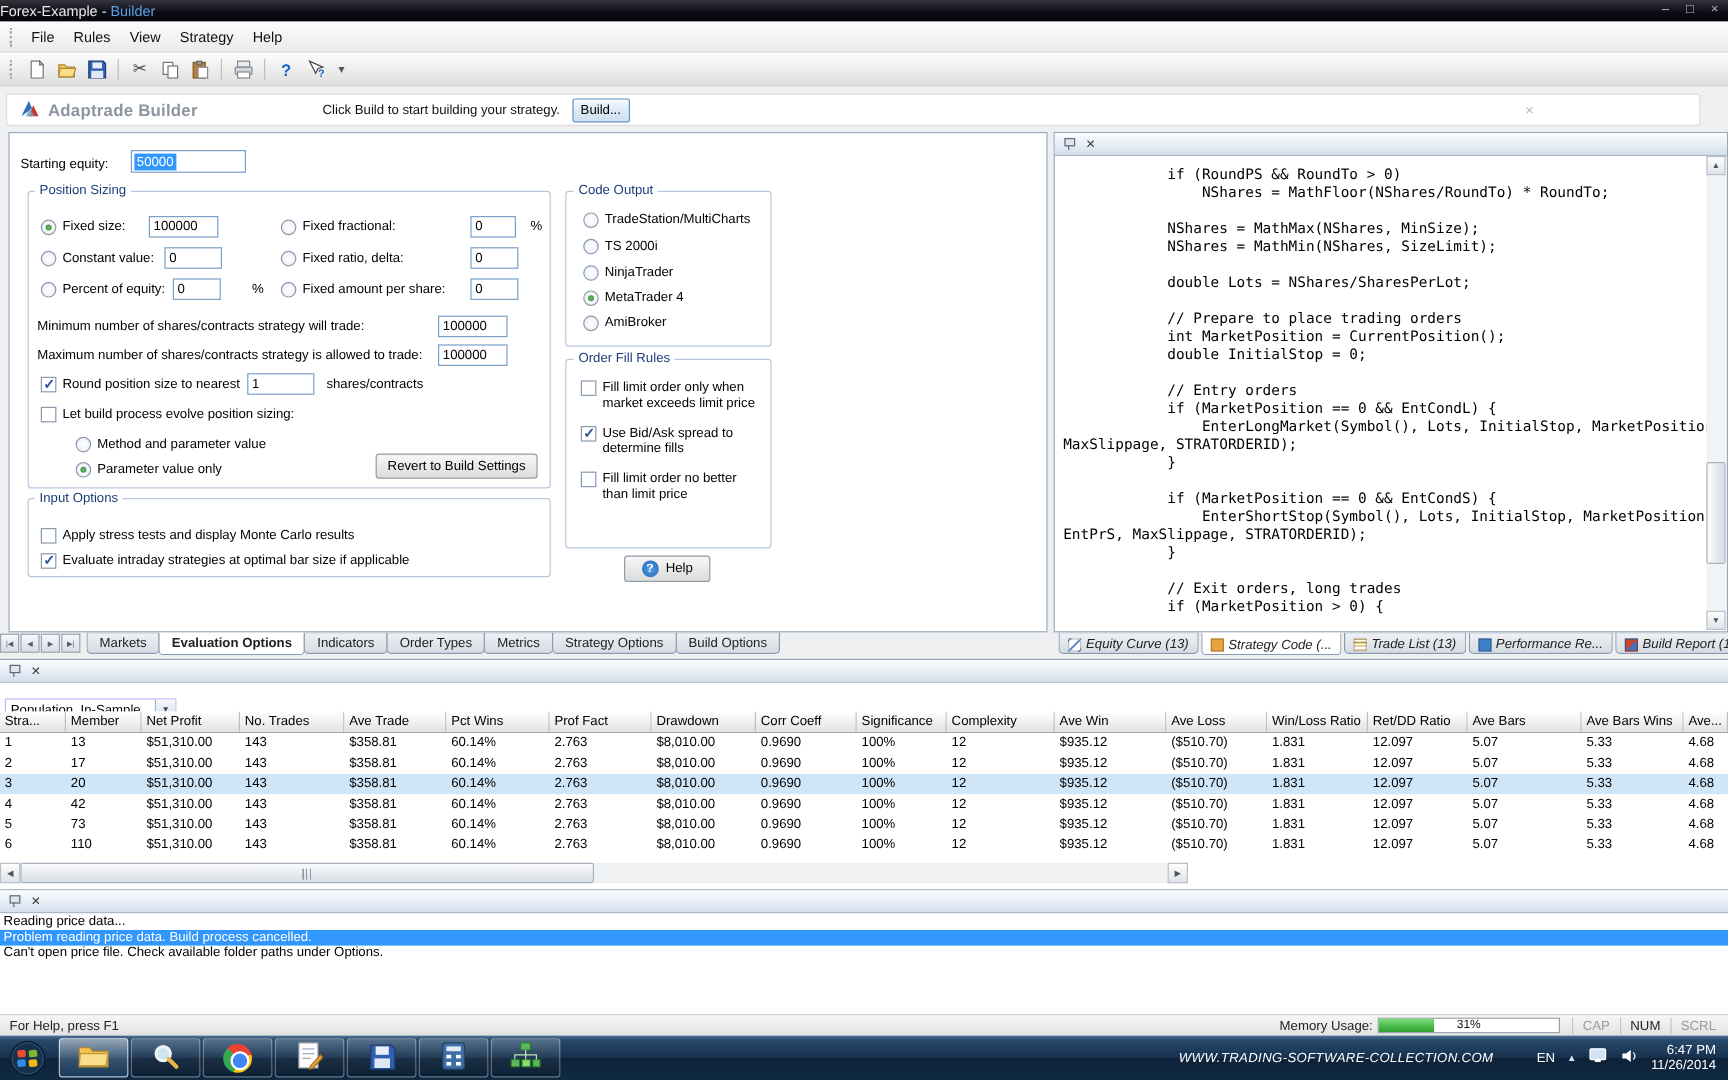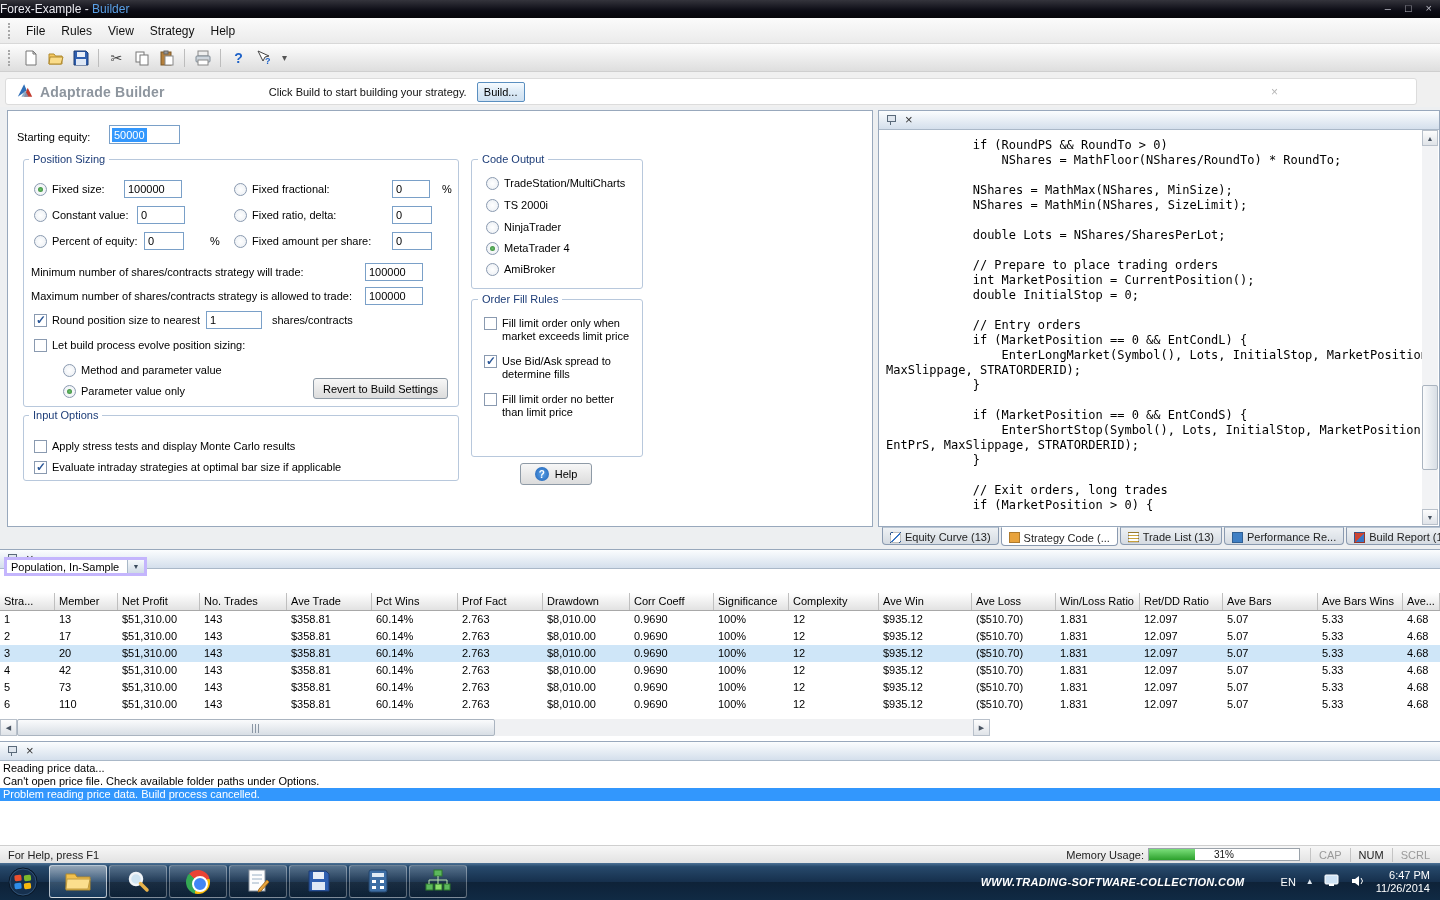--- a/index.html
+++ b/index.html
@@ -93,32 +93,32 @@
     background:linear-gradient(#fdfdfd,#dfe3e8); font-size:7px; color:#4a5563;
     display:flex; align-items:center; justify-content:center; }
   .sarrow.sup { top:0; }
   .sarrow.sdown { bottom:0; }
   .vthumb { position:absolute; left:0; top:255px; width:16px; height:85px; border:1px solid #aab4c0;
     background:linear-gradient(90deg,#fafbfc,#d8dee5); border-radius:2px; }
 
   .rtabs { position:absolute; left:878px; top:420px; width:562px; height:20px; display:flex; align-items:flex-start; padding-left:4px; }
   .rtab { height:18px; padding:2px 7px 0; border:1px solid #8a9ab0; border-top:1px solid #b8c4d2;
     background:linear-gradient(#eef1f4,#d5dbe2); border-radius:0 0 4px 4px; margin-right:2px;
-    display:flex; align-items:center; color:#222; white-space:nowrap; }
+    display:flex; align-items:center; color:#222; white-space:nowrap;font-style:italic; }
   .rtab.active { background:#fff; height:19px; border-top-color:#fff; }
   .ticon { width:11px; height:11px; margin-right:4px; border:1px solid rgba(0,0,0,.25); flex:none; }
   .ti-equity { background:linear-gradient(135deg,#fff 45%,#3a76c4 46%,#3a76c4 58%,#fff 59%),#fff; }
   .ti-code { background:#e8a33d; }
   .ti-list { background:repeating-linear-gradient(#fff 0 2px,#c8a23c 2px 3px); }
   .ti-perf { background:#3f7fc4; }
   .ti-report { background:linear-gradient(135deg,#cc4433 50%,#3a76c4 50%); }
 
   
   .results { position:absolute; left:0; top:442px; width:1440px; height:192px; background:#fff; border-top:1px solid #98a8bc; }
-  .dropdown { position:absolute; left:4px; top:7px; width:143px; height:19px; border:3px solid #c4b5fd; background:#fff;
+  .dropdown { position:absolute; left:4px; top:32px; width:143px; height:19px; border:1px solid #c4b5fd; background:#fff;
     display:flex; align-items:center;justify-content:flex-end; }
   .ddtext { flex:1; padding-left:4px; white-space:nowrap; overflow:hidden; }
   .ddbtn { width:17px; height:100%; border-left:1px solid #a8b8c8; background:linear-gradient(#f6f9fc,#cfdae6);
     display:flex; align-items:center; justify-content:center; font-size:7px; color:#3a4a5c; }
   .thead { position:absolute; left:0; top:43px; width:1440px; height:18px; display:flex;
     background:linear-gradient(#ffffff,#dcdcdc); border-bottom:1px solid #a8a8a8; }
   .thead .tcell { border-right:1px solid #bfbfbf; background:linear-gradient(#ffffff,#e2e2e2); }
   .tbody { position:absolute; left:0; top:61px; width:1440px; }
   .tcell { padding:2px 4px 0; white-space:nowrap; overflow:hidden; flex:none; height:100%; }
   .trow { display:flex; height:17px; background:#fff; }
@@ -162,21 +162,21 @@
   .tbtn { width:58px; height:33px; margin:0 1px; border:1px solid rgba(255,255,255,.32); border-radius:3px;
     background:linear-gradient(rgba(255,255,255,.22),rgba(255,255,255,.06) 48%, rgba(0,0,0,.18));
     display:flex; align-items:center; justify-content:center; }
   .tbtn.active { border-color:rgba(255,255,255,.65);
     background:linear-gradient(rgba(255,255,255,.5),rgba(170,210,245,.28) 50%, rgba(40,90,140,.35)); }
   .chrome { width:24px; height:24px; border-radius:50%; position:relative;
     background:conic-gradient(from -45deg, #ea4335 0 120deg, #fbbc05 0 240deg, #34a853 0 360deg); }
   .chrome::after { content:""; position:absolute; left:6px; top:6px; width:12px; height:12px; border-radius:50%;
     background:#4285f4; border:2px solid #fff; }
   .tray { margin-left:auto; display:flex; align-items:center; gap:10px; padding-right:10px; }
-  .traytext { color:#fff; font-weight:bold; font-style:italic; font-size:11px; letter-spacing:.3px; margin-right:26px; }
+  .traytext { color:#fff; font-weight:normal; font-style:italic; font-size:11px; letter-spacing:.3px; margin-right:26px; }
   .lang { color:#fff; font-size:11px; }
   .trayup { color:#dfe8f0; font-size:8px; }
   .clock { color:#fff; font-size:11px; text-align:right; line-height:13px; }
 </style>
 </head>
 <body>
 
 <div class="titlebar">
   <div class="ttext"><span>Forex-Example</span><span> - </span><span class="tapp">Builder</span></div>
   <div class="wbtns">
@@ -268,21 +268,21 @@
   <span class="hclose">×</span>
 </div>
 
 <div class="workspace">
 
   <div class="lpanel">
 
     <div class="frow" style="left:9px;top:17px">
       <span class="flabel">Starting equity:</span>
     </div>
-    <div class="fakeinput" style="left:101px;top:14px;width:71px">
+    <div class="fakeinput" style="left:101px;top:14px;width:96px">
       <span class="selhl">50000</span>
     </div>
 
     <div class="groupbox" style="left:15px;top:48px;width:436px;height:248px"></div>
     <span class="gtitle" style="left:21px;top:42px">Position Sizing</span>
 
     <div class="frow" style="left:26px;top:69px">
       <span class="radio on"></span>
       <span class="flabel" style="width:72px">Fixed size:</span>
       <input class="tinput" style="width: 58px;" value="100000">
@@ -394,20 +394,34 @@
       <span class="check"></span>
       <span class="mlabel">Fill limit order no better than limit price</span>
     </div>
 
     <div class="btn" style="position:absolute;left:512px;top:352px;width:72px;height:22px">
       <span class="helpcirc">?</span>
       <span>Help</span>
     </div>
   </div>
 
+  <div class="ltabs">
+    <span class="vcrbtn">|◀</span>
+    <span class="vcrbtn">◀</span>
+    <span class="vcrbtn">▶</span>
+    <span class="vcrbtn">▶|</span>
+    <span class="spacer"></span>
+    <div class="ltab">Markets</div>
+    <div class="ltab active">Evaluation Options</div>
+    <div class="ltab">Indicators</div>
+    <div class="ltab">Order Types</div>
+    <div class="ltab">Metrics</div>
+    <div class="ltab">Strategy Options</div>
+    <div class="ltab">Build Options</div>
+  </div>
 
   <div class="rpanel">
     <div class="phead">
       <span class="pin"></span>
       <span class="pclose">×</span>
     </div>
     <div class="codearea">
       <pre class="codetext">            if (RoundPS &amp;&amp; RoundTo &gt; 0)
                 NShares = MathFloor(NShares/RoundTo) * RoundTo;
 
@@ -622,22 +636,22 @@
     </div>
   </div>
 
   <div class="outpanel">
     <div class="phead">
       <span class="pin"></span>
       <span class="pclose">×</span>
     </div>
     <div class="outlines">
       <div class="outline">Reading price data...</div>
+      <div class="outline hl">Problem reading price data. Build process cancelled.</div>
       <div class="outline">Can't open price file. Check available folder paths under Options.</div>
-      <div class="outline hl">Problem reading price data. Build process cancelled.</div>
     </div>
   </div>
 
 </div>
 
 <div class="statusbar">
   <span class="sbleft">For Help, press F1</span>
   <span class="memlabel">Memory Usage:</span>
   <div class="membar">
     <div class="memfill" style="width: 31%;"></div>

